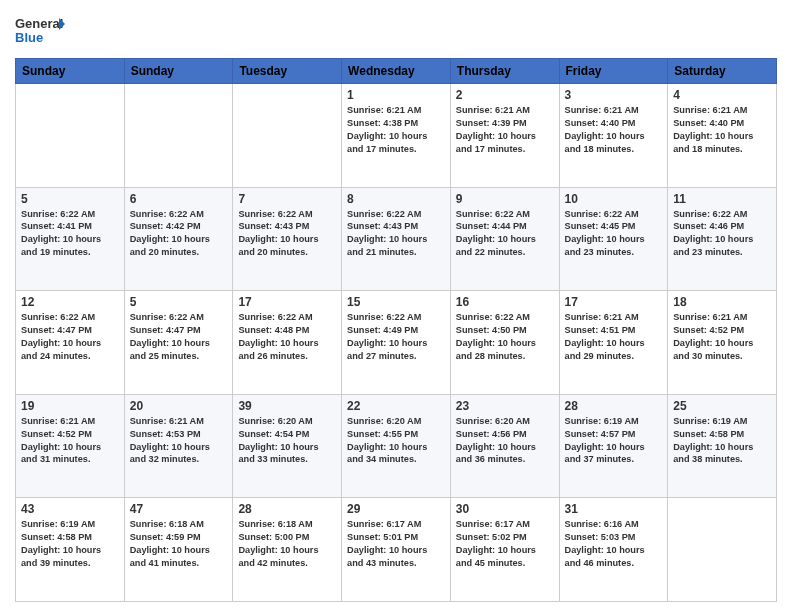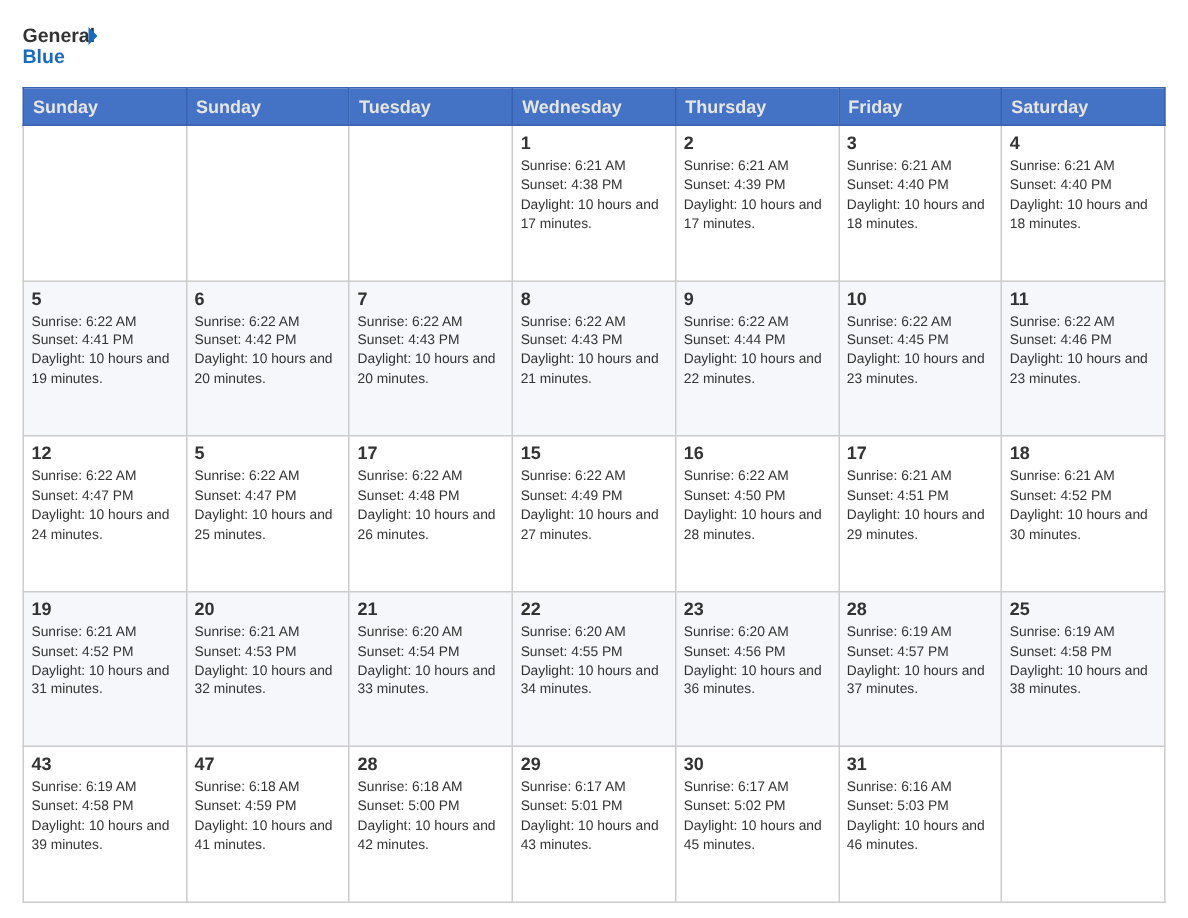--- a/index.html
+++ b/index.html
@@ -45,21 +45,21 @@
     }
     .calendar {
       flex: 1;
       border: 1px solid #ccc;
       border-collapse: collapse;
       width: 100%;
       table-layout: fixed;
     }
     .calendar th {
       background-color: #4472c4;
-      color: #e5e5e5;
+      color: #000000;
       text-align: left;
       padding: 5px 6px;
       font-size: 12px;
       font-weight: bold;
       border: 1px solid #3a62b0;
     }
     .calendar td {
       border: 1px solid #ccc;
       vertical-align: top;
       padding: 4px 5px;
@@ -75,20 +75,21 @@
     }
     .day-number {
       font-size: 12px;
       font-weight: bold;
       display: block;
       margin-bottom: 2px;
     }
     .day-info {
       line-height: 1.4;
       font-size: 9.2px;
+      font-weight: bold;
     }
     .empty-cell {
       background-color: #fff !important;
     }
   </style>
 </head>
 <body>
 
 <div class="page">
   <div class="header">
@@ -202,21 +203,21 @@
         <tr>
           <td>
             <span class="day-number">19</span>
             <div class="day-info">Sunrise: 6:21 AM<br>Sunset: 4:52 PM<br>Daylight: 10 hours and 31 minutes.</div>
           </td>
           <td>
             <span class="day-number">20</span>
             <div class="day-info">Sunrise: 6:21 AM<br>Sunset: 4:53 PM<br>Daylight: 10 hours and 32 minutes.</div>
           </td>
           <td>
-            <span class="day-number">21</span>
+            <span class="day-number">39</span>
             <div class="day-info">Sunrise: 6:20 AM<br>Sunset: 4:54 PM<br>Daylight: 10 hours and 33 minutes.</div>
           </td>
           <td>
             <span class="day-number">22</span>
             <div class="day-info">Sunrise: 6:20 AM<br>Sunset: 4:55 PM<br>Daylight: 10 hours and 34 minutes.</div>
           </td>
           <td>
             <span class="day-number">23</span>
             <div class="day-info">Sunrise: 6:20 AM<br>Sunset: 4:56 PM<br>Daylight: 10 hours and 36 minutes.</div>
           </td>

